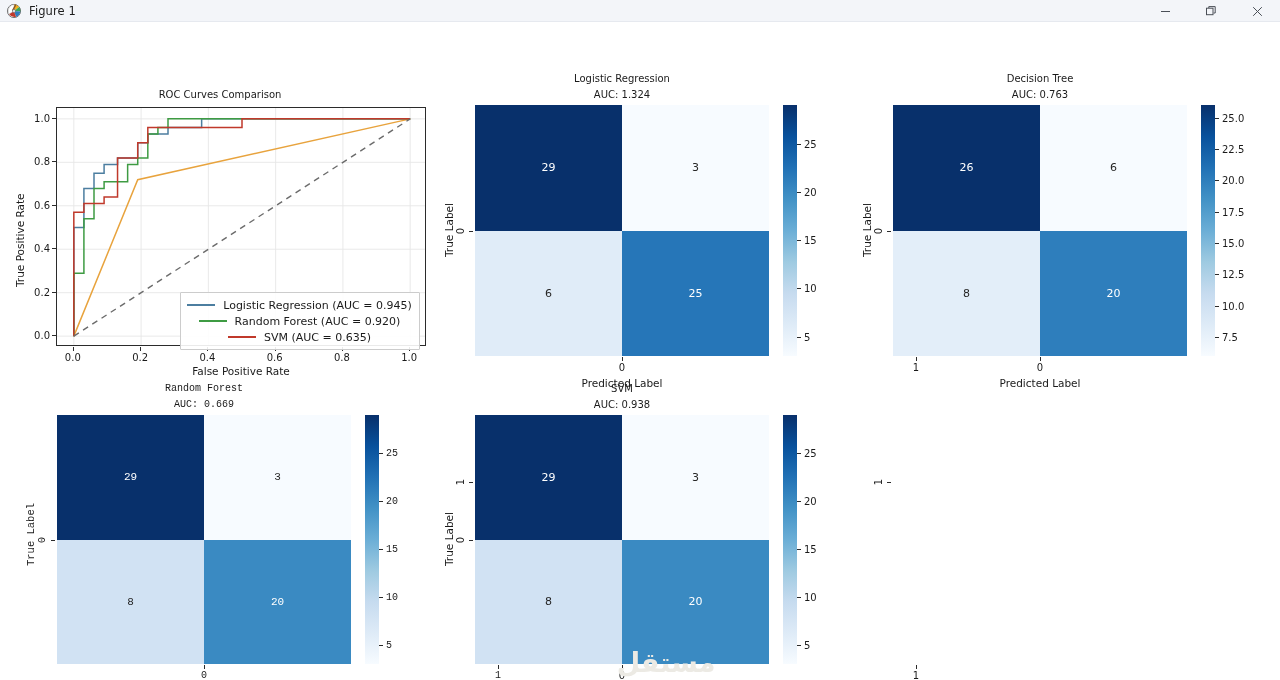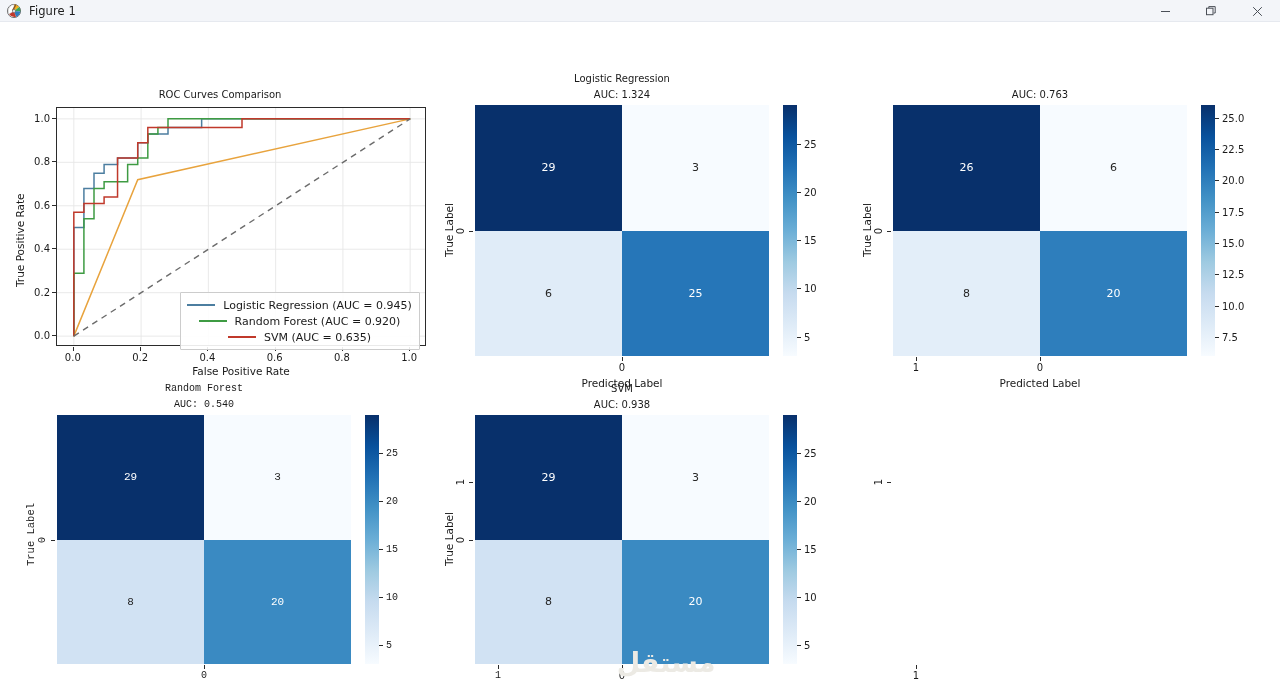--- a/index.html
+++ b/index.html
@@ -297,20 +297,21 @@
           <div class="cbar-tick" style="left: 797px; top: 237.423px;"></div>
           <div class="cbar-ticklabel" style="left: 804px; top: 237.423px;">10</div>
           <div class="cbar-tick" style="left: 797px; top: 189.154px;"></div>
           <div class="cbar-ticklabel" style="left: 804px; top: 189.154px;">15</div>
           <div class="cbar-tick" style="left: 797px; top: 140.885px;"></div>
           <div class="cbar-ticklabel" style="left: 804px; top: 140.885px;">20</div>
           <div class="cbar-tick" style="left: 797px; top: 92.6154px;"></div>
           <div class="cbar-ticklabel" style="left: 804px; top: 92.6154px;">25</div>
         </div>
         <div class="panel" style="left: 0px; top: 0px; width: 1280px; height: 636px; pointer-events: none;">
+          <div class="panel-title" style="left: 893px; top: 20px; width: 294px;">Decision Tree</div>
           <div class="panel-title" style="left: 893px; top: 36px; width: 294px;">AUC: 0.763</div>
           <div class="cm-grid" style="left: 893px; top: 54px; width: 294px; height: 251px; grid-template-columns: 1fr 1fr; grid-template-rows: 1fr 1fr; pointer-events: auto;">
             <div class="cm-cell" style="background: rgb(8, 48, 107); color: rgb(255, 255, 255);">26</div>
             <div class="cm-cell" style="background: rgb(247, 251, 255); color: rgb(38, 38, 38);">6</div>
             <div class="cm-cell" style="background: rgb(227, 238, 249); color: rgb(38, 38, 38);">8</div>
             <div class="cm-cell" style="background: rgb(46, 126, 188); color: rgb(255, 255, 255);">20</div>
           </div>
           <div class="tick-y" style="left: 871px; top: 179.5px; width: 14px; text-align: center; transform: translateY(-50%) rotate(-90deg);">0</div>
           <div class="cm-axisline" style="left: 887px; top: 179.5px; width: 4px; height: 1px;"></div>
           <div class="tick-y" style="left: 871px; top: 430.5px; width: 14px; text-align: center; transform: translateY(-50%) rotate(-90deg);">1</div>
@@ -332,21 +333,21 @@
           <div class="cbar-ticklabel" style="left: 1222px; top: 160.675px;">17.5</div>
           <div class="cbar-tick" style="left: 1215px; top: 129.3px;"></div>
           <div class="cbar-ticklabel" style="left: 1222px; top: 129.3px;">20.0</div>
           <div class="cbar-tick" style="left: 1215px; top: 97.925px;"></div>
           <div class="cbar-ticklabel" style="left: 1222px; top: 97.925px;">22.5</div>
           <div class="cbar-tick" style="left: 1215px; top: 66.55px;"></div>
           <div class="cbar-ticklabel" style="left: 1222px; top: 66.55px;">25.0</div>
         </div>
         <div class="panel" style="left: 0px; top: 0px; width: 1235px; height: 636px; pointer-events: none; font-family: Liberation Mono, monospace;">
           <div class="panel-title" style="left: 57px; top: 330px; width: 294px;">Random Forest</div>
-          <div class="panel-title" style="left: 57px; top: 346px; width: 294px;">AUC: 0.540</div>
+          <div class="panel-title" style="left: 57px; top: 346px; width: 294px;">AUC: 0.669</div>
           <div class="cm-grid" style="left: 57px; top: 364px; width: 294px; height: 249px; grid-template-columns: 1fr 1fr; grid-template-rows: 1fr 1fr; pointer-events: auto;">
             <div class="cm-cell" style="background: rgb(8, 48, 107); color: rgb(255, 255, 255);">29</div>
             <div class="cm-cell" style="background: rgb(247, 251, 255); color: rgb(38, 38, 38);">3</div>
             <div class="cm-cell" style="background: rgb(209, 226, 243); color: rgb(38, 38, 38);">8</div>
             <div class="cm-cell" style="background: rgb(58, 138, 194); color: rgb(255, 255, 255);">20</div>
           </div>
           <div class="tick-y" style="left: 35px; top: 488.5px; width: 14px; text-align: center; transform: translateY(-50%) rotate(-90deg);">0</div>
           <div class="cm-axisline" style="left: 51px; top: 488.5px; width: 4px; height: 1px;"></div>
           <div class="tick-x" style="left: 204px; top: 619px; width: 30px; margin-left: -15px; transform: none;">0</div>
           <div class="cm-axisline" style="left: 204px; top: 614px; width: 1px; height: 4px;"></div>

